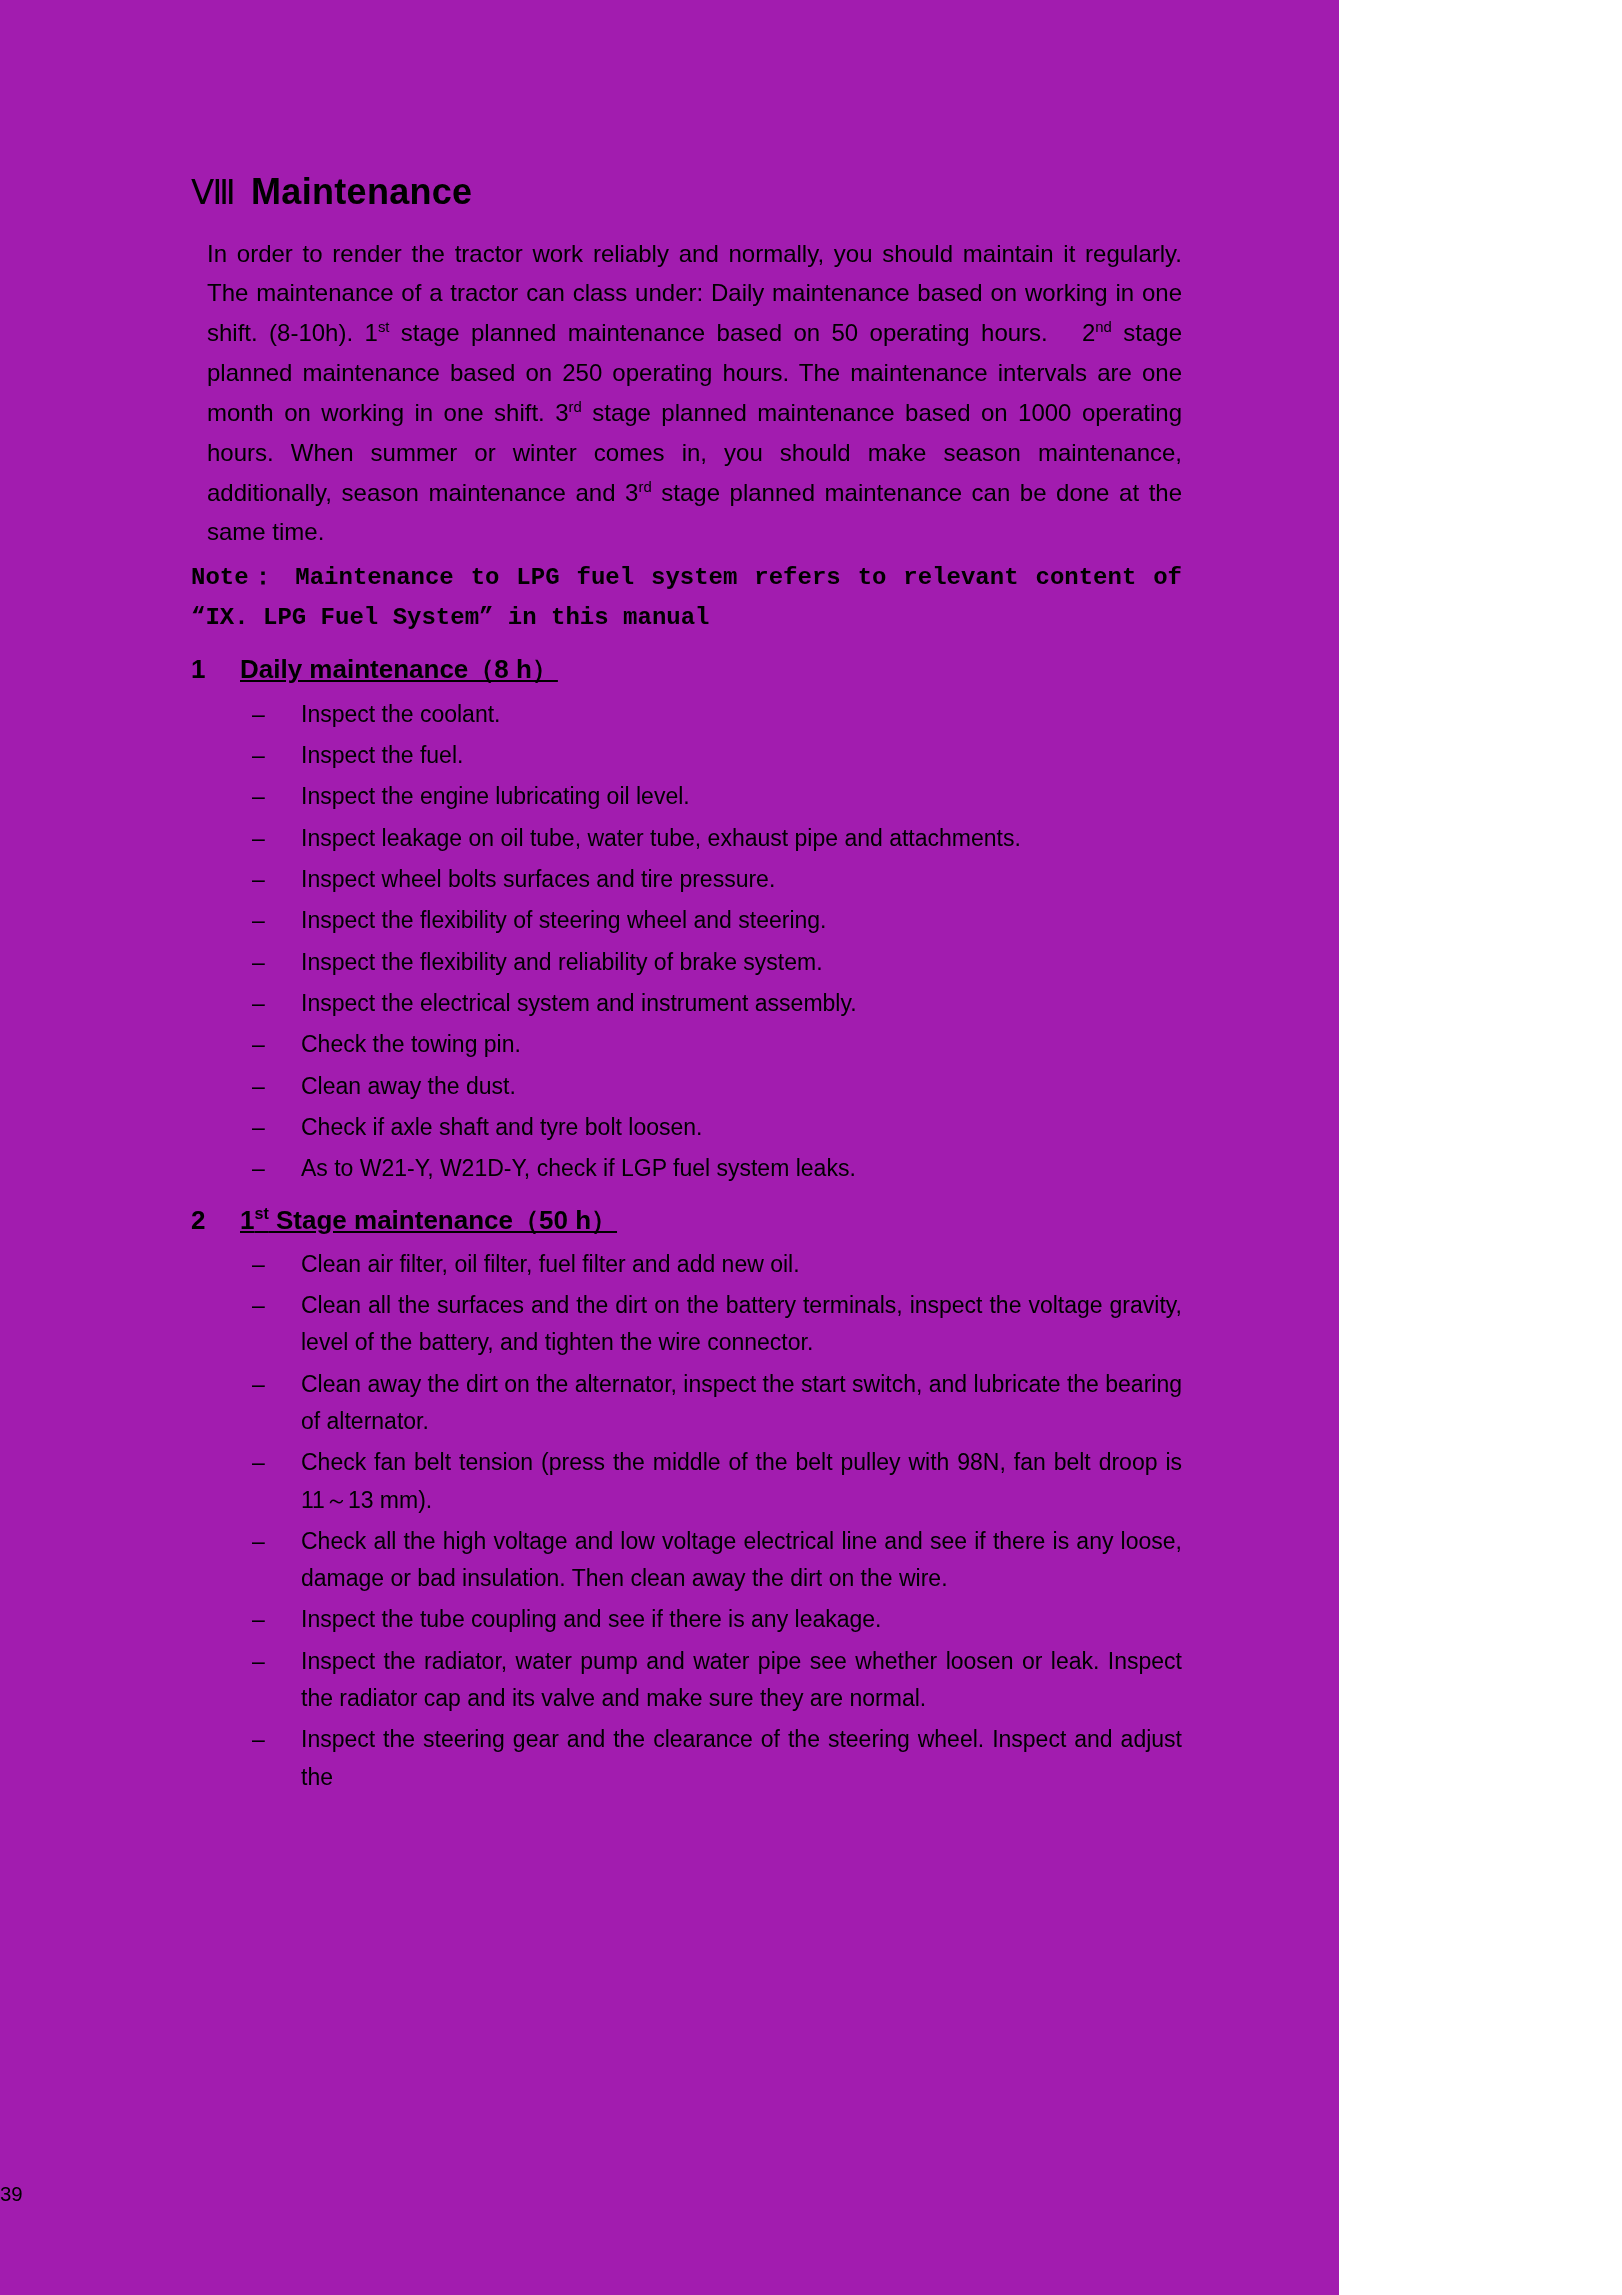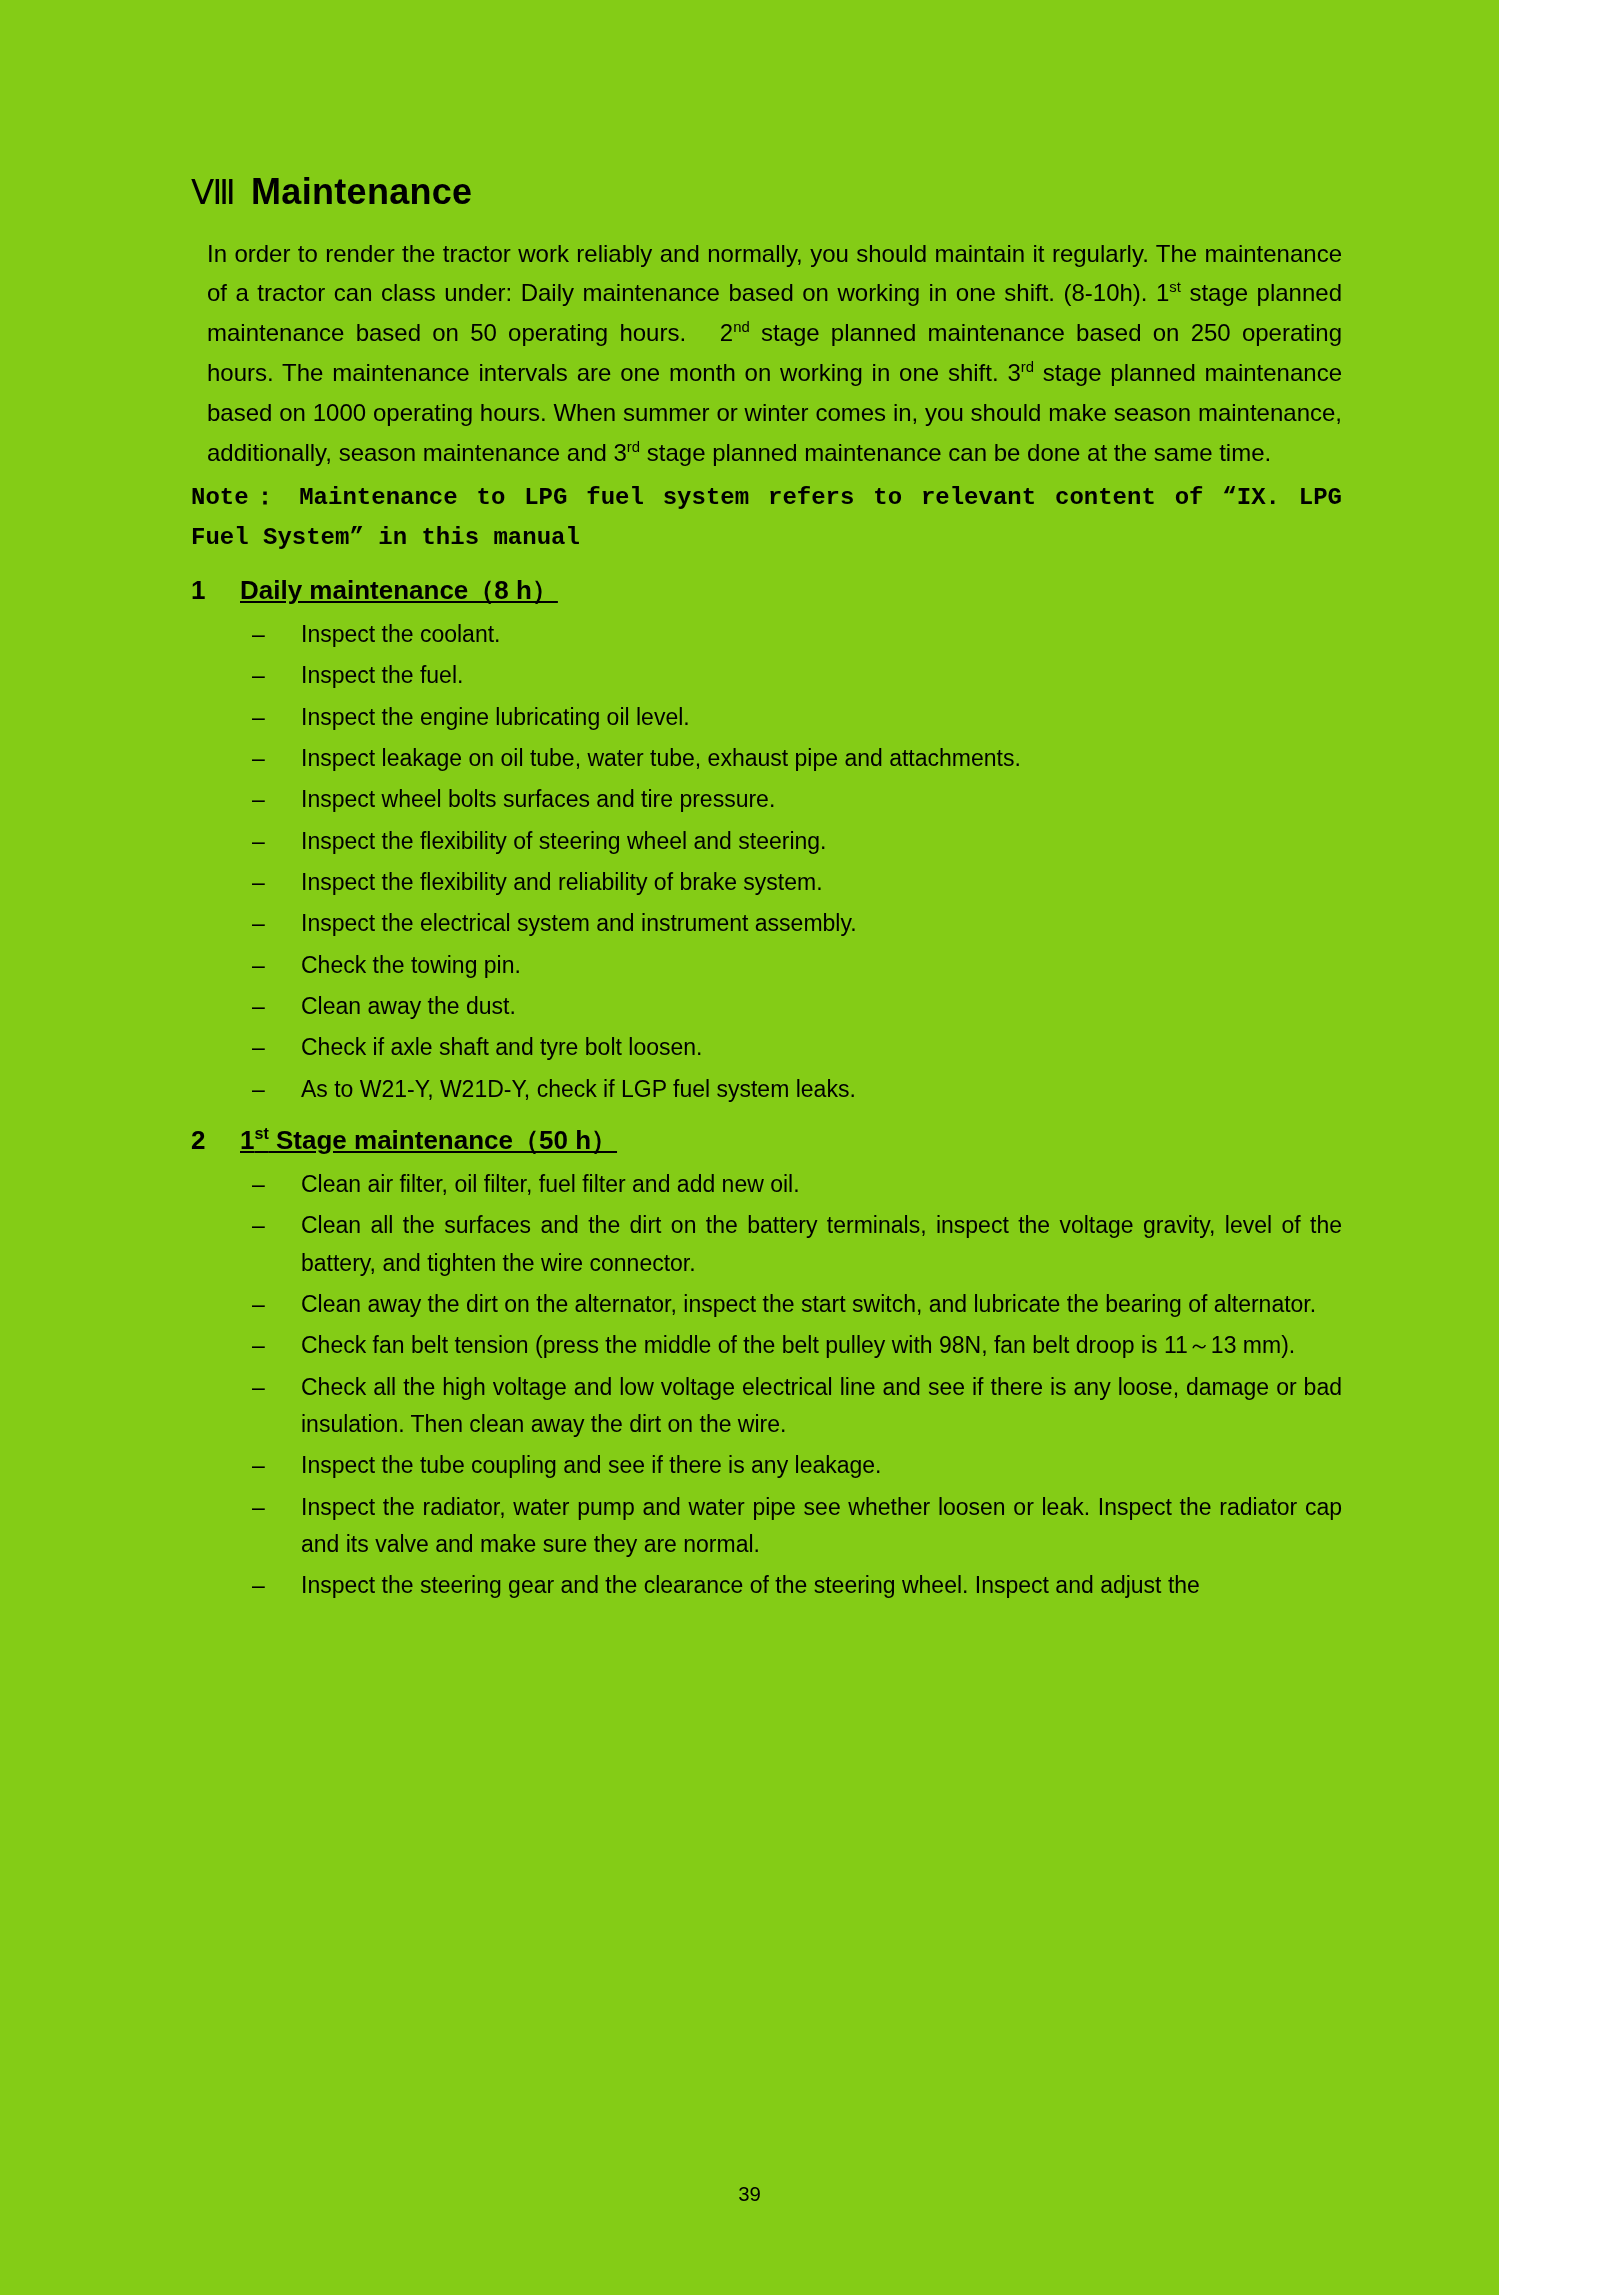--- a/index.html
+++ b/index.html
@@ -5,24 +5,24 @@
   html, body {
     margin: 0;
     padding: 0;
     background: #ffffff;
   }
   body {
     font-family: "Liberation Sans", sans-serif;
     color: #000000;
   }
   .page {
-    width: 1499px;
+    width: 1339px;
     min-height: 2295px;
     position: relative;
-    background: #84cc16;
+    background: #a21caf;
     box-sizing: border-box;
     padding: 170px 157px 0 191px;
   }
   .doc-title {
     font-size: 36px;
     font-weight: bold;
     letter-spacing: 0.3px;
     margin: 0 0 20.4px 0;
     line-height: 1.2;
   }
@@ -92,21 +92,20 @@
   }
   ul.dash-list li .txt {
     flex: 1 1 auto;
     text-align: justify;
   }
   .footer {
     position: absolute;
     left: 0;
     right: 0;
     bottom: 89px;
-    text-align: center;
     font-size: 20.4px;
   }
 </style>
 </head>
 <body>
 
 <div class="page">
 
   <h1 class="doc-title">
     <span class="numeral">Ⅷ</span><span>Maintenance</span>

